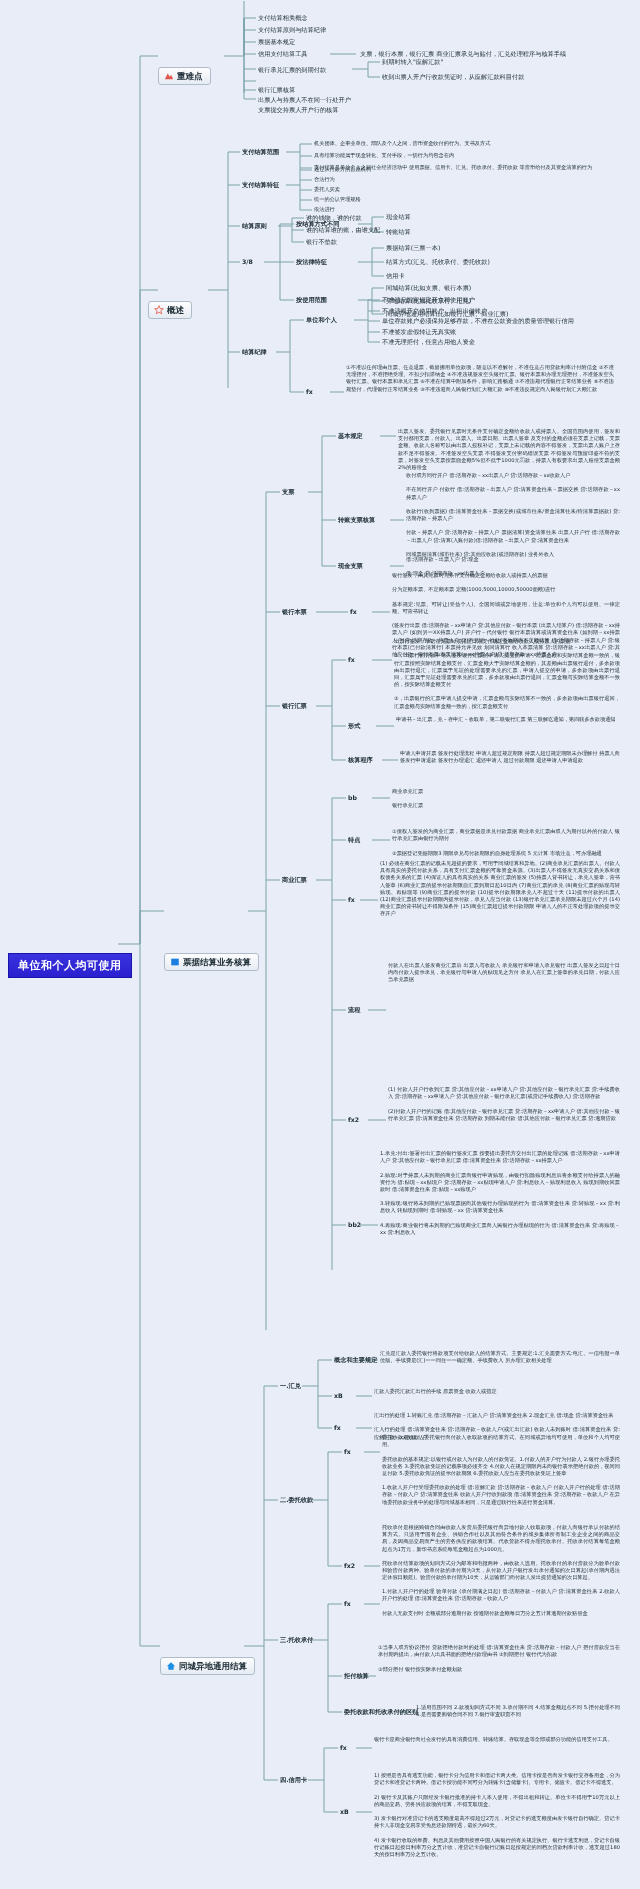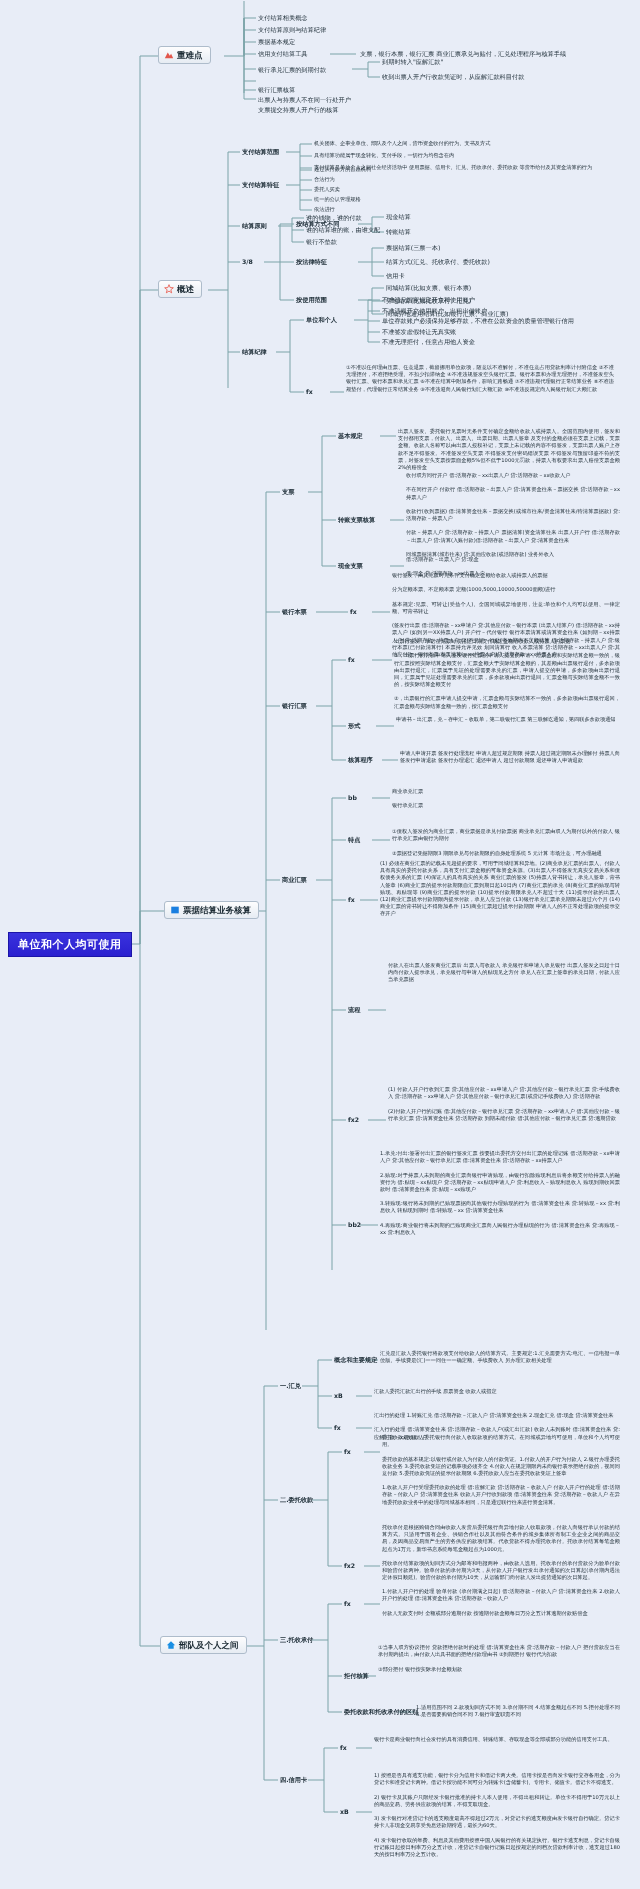--- a/index.html
+++ b/index.html
@@ -18,20 +18,21 @@
   svg#wires {
     position: absolute; left: 0; top: 0;
     width: 640px; height: 1889px;
     pointer-events: none;
   }
   .node {
     position: absolute;
     color: #1d2b33;
     line-height: 1.22;
     white-space: pre-wrap;
+    margin-top: 21px;
   }
   
   .root {
     background: #2b22d6;
     background: linear-gradient(#3a32de,#2a20cf);
     color: #ffffff;
     font-weight: bold;
     font-size: 11px;
     padding: 5px 9px;
     border: 1px solid #1b14a8;
@@ -204,45 +205,45 @@
 
   <div class="node branch" style="left:158px; top:46px;">
     <span class="ic">
       <svg viewBox="0 0 12 12" width="10" height="10">
           <path d="M1 10 L4.5 3 L7 7 L8.5 4.5 L11 10 Z" fill="#e2574c"></path>
         </svg>
     </span>
     <span>重难点</span>
   </div>
 
-  <div class="node branch" style="left:158px; top:280px;">
+  <div class="node branch" style="left:148px; top:280px;">
     <span class="ic">
       <svg viewBox="0 0 12 12" width="10" height="10">
           <path d="M6 .8 L7.4 4.3 L11.2 4.5 L8.2 6.9 L9.2 10.6 L6 8.5 L2.8 10.6 L3.8 6.9 L.8 4.5 L4.6 4.3 Z" fill="none" stroke="#e8584b" stroke-width="1"></path>
         </svg>
     </span>
     <span>概述</span>
   </div>
 
-  <div class="node branch" style="left:164px; top:901px;">
+  <div class="node branch" style="left:164px; top:932px;">
     <span class="ic">
       <svg viewBox="0 0 12 12" width="10" height="10">
           <rect x="1.5" y="2" width="9" height="8" fill="#1a7fe0"></rect>
         </svg>
     </span>
     <span>票据结算业务核算</span>
   </div>
 
   <div class="node branch" style="left:160px; top:1636px;">
     <span class="ic">
       <svg viewBox="0 0 12 12" width="10" height="10">
           <path d="M6 1.4 L11 6.2 H9.2 V10.4 H2.8 V6.2 H1 Z" fill="#1a8fe3"></path>
         </svg>
     </span>
-    <span>部队及个人之间</span>
+    <span>同城异地通用结算</span>
   </div>
 
   <div class="lbl" style="left:258px; top:14px;">支付结算相关概念</div>
   <div class="lbl" style="left:258px; top:26px;">支付结算原则与结算纪律</div>
   <div class="lbl" style="left:258px; top:38px;">票据基本规定</div>
   <div class="lbl" style="left:258px; top:50px;">信用支付结算工具</div>
   <div class="lbl" style="left:360px; top:50px;">支票，银行本票，银行汇票 商业汇票承兑与贴付，汇兑处理程序与核算手续</div>
   <div class="lbl" style="left:258px; top:66px;">银行承兑汇票的到期付款</div>
   <div class="lbl" style="left:382px; top:58px;">到期时转入"应解汇款"</div>
   <div class="lbl" style="left:382px; top:73px;">收到出票人开户行收款凭证时，从应解汇款科目付款</div>

